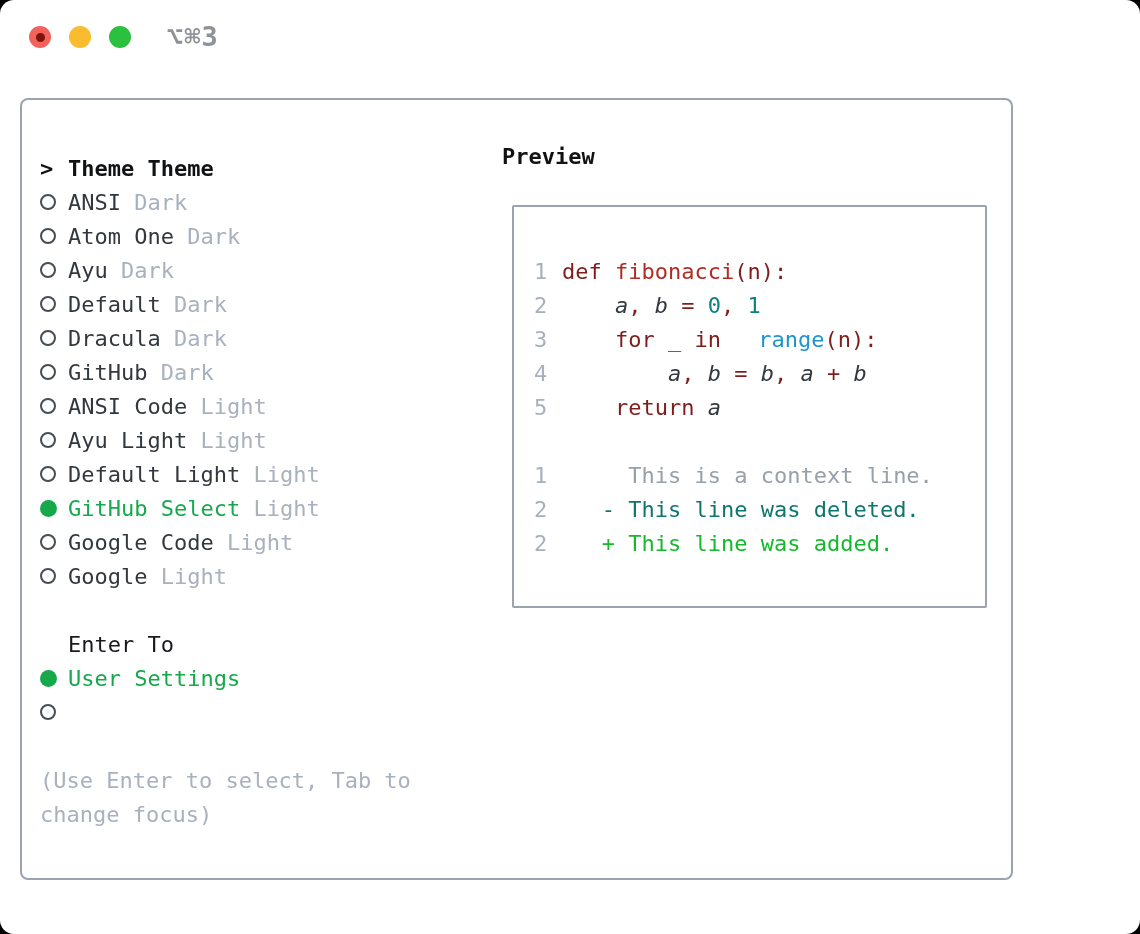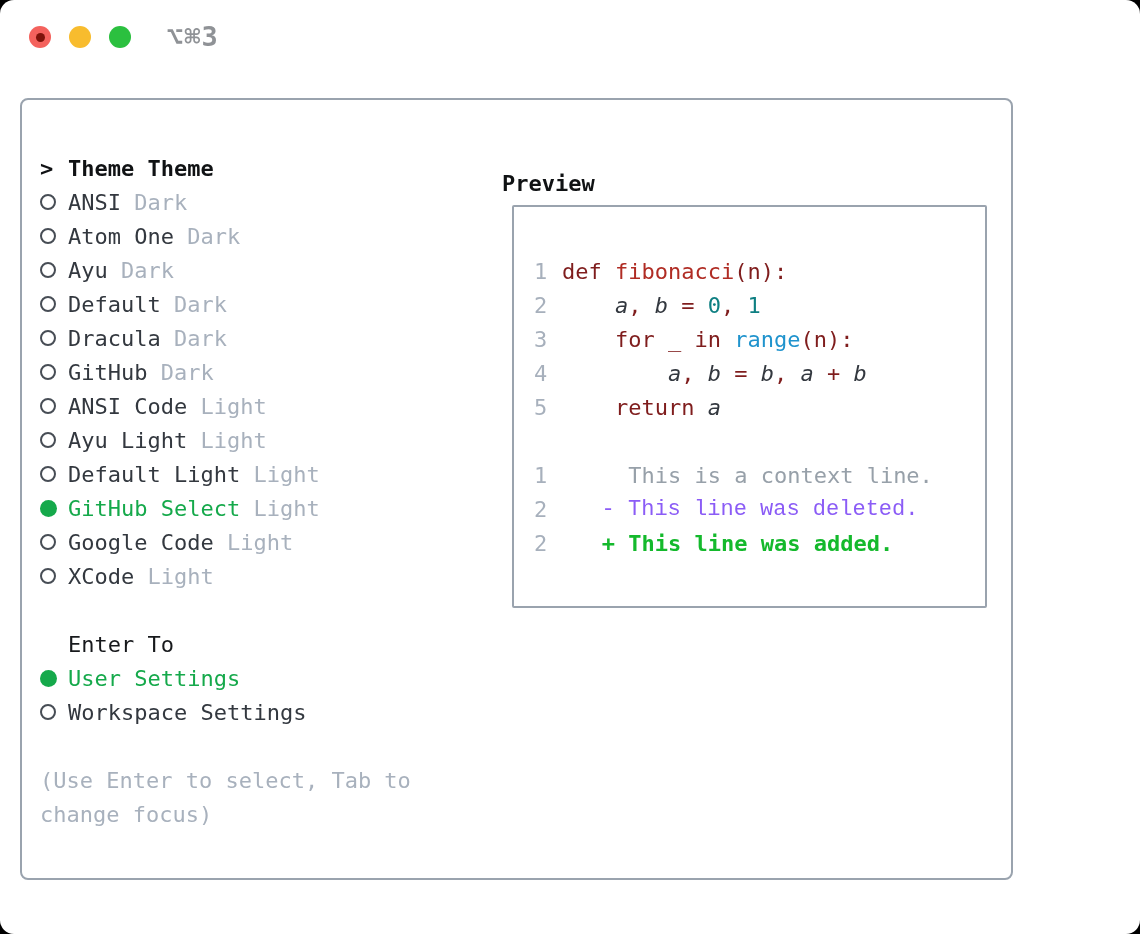--- a/index.html
+++ b/index.html
@@ -31,36 +31,36 @@
   .radio{width:12px;height:12px;border:2.5px solid #474d55;border-radius:50%;box-sizing:content-box;}
   .radio.on{width:17px;height:17px;border:none;background:#15a94b;}
   .htext{font-weight:bold;color:#101214;}
   .h2text{color:#17191c;}
   .tname{color:#33383f;}
   .tname.sel{color:#15a94b;}
   .variant{color:#a8b1bd;}
   .hint-line{color:#a8b1bd;}
   .spacer{height:34px;}
   
-  .preview-header{position:absolute;left:480px;top:66px;font-weight:bold;color:#101214;}
+  .preview-header{position:absolute;left:480px;top:39px;font-weight:bold;color:#101214;}
   .preview-box{
     position:absolute;left:490px;top:105px;width:475px;height:403px;
     box-sizing:border-box;border:2px solid #9aa3ae;border-radius:2px;
     padding:47px 0 0 20px;overflow:hidden;
   }
   .crow{display:flex;align-items:center;height:34px;font-size:22px;white-space:pre;}
   .lnum{width:28px;flex:none;color:#a7b0bc;}
   .tk-plain{color:#7f1d1d;}
   .tk-fname{color:#b02c24;}
   .tk-number{color:#0e7f82;}
-  .tk-builtin{color:#1f93cd;}
+  .tk-builtin{color:#1f93cd;margin-left:24px;}
   .tk-var{color:#33383f;font-style:italic;}
   .dl-context{color:#97a0a9;}
-  .dl-deleted{color:#8b5cf6;font-family:Liberation Mono, monospace;}
-  .dl-added{color:#14b92c;font-weight:bold;}
+  .dl-deleted{color:#0f766e;}
+  .dl-added{color:#14b92c;}
 </style>
 </head>
 <body>
 
 <div class="window">
 
   <div class="lights">
     <span class="light red">
         <span class="dot"></span>
       </span>
@@ -82,33 +82,33 @@
           <div class="row"><span class="marker"><span class="radio"></span></span><span class="tname">Atom One</span><span class="variant"> Dark</span></div>
           <div class="row"><span class="marker"><span class="radio"></span></span><span class="tname">Ayu</span><span class="variant"> Dark</span></div>
           <div class="row"><span class="marker"><span class="radio"></span></span><span class="tname">Default</span><span class="variant"> Dark</span></div>
           <div class="row"><span class="marker"><span class="radio"></span></span><span class="tname">Dracula</span><span class="variant"> Dark</span></div>
           <div class="row"><span class="marker"><span class="radio"></span></span><span class="tname">GitHub</span><span class="variant"> Dark</span></div>
           <div class="row"><span class="marker"><span class="radio"></span></span><span class="tname">ANSI Code</span><span class="variant"> Light</span></div>
           <div class="row"><span class="marker"><span class="radio"></span></span><span class="tname">Ayu Light</span><span class="variant"> Light</span></div>
           <div class="row"><span class="marker"><span class="radio"></span></span><span class="tname">Default Light</span><span class="variant"> Light</span></div>
           <div class="row"><span class="marker"><span class="radio on"></span></span><span class="tname sel">GitHub Select</span><span class="variant"> Light</span></div>
           <div class="row"><span class="marker"><span class="radio"></span></span><span class="tname">Google Code</span><span class="variant"> Light</span></div>
-          <div class="row"><span class="marker"><span class="radio"></span></span><span class="tname">XCode</span><span class="variant"> Light</span></div>
+          <div class="row"><span class="marker"><span class="radio"></span></span><span class="tname">Google</span><span class="variant"> Light</span></div>
         </div>
 
       <div class="spacer"></div>
 
       <div class="row">
         <span class="marker"></span>
         <span class="h2text">Enter To</span>
       </div>
 
       <div id="apply-list">
           <div class="row"><span class="marker"><span class="radio on"></span></span><span class="tname sel">User Settings</span></div>
-          <div class="row"><span class="marker"><span class="radio"></span></span><span class="tname">Workspace Settings</span></div>
+          <div class="row"><span class="marker"><span class="radio"></span></span></div>
         </div>
 
       <div class="spacer"></div>
 
       <div>
         <div class="row hint-line">(Use Enter to select, Tab to</div>
         <div class="row hint-line">change focus)</div>
       </div>
     </div>
 

